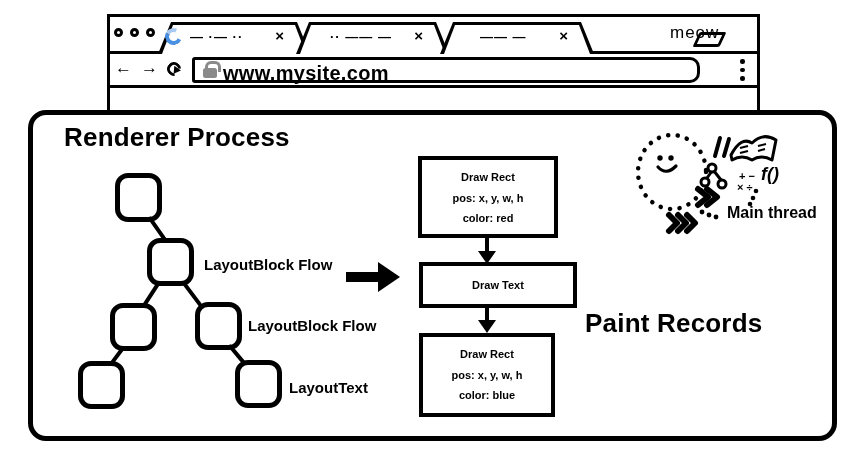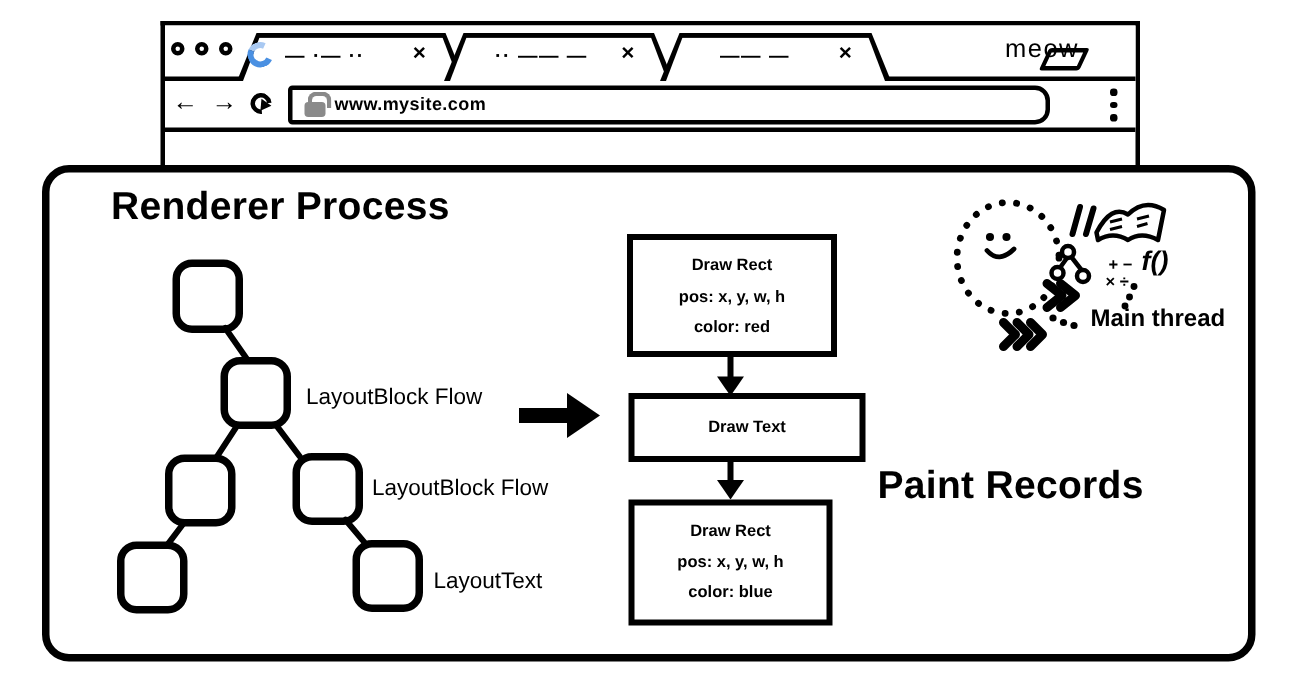--- a/index.html
+++ b/index.html
@@ -35,32 +35,32 @@
   .nav-arrow { position:absolute; top:5px; font-size:17px; font-weight:900; line-height:18px; }
   .refresh-icon { position:absolute; left:57px; top:8px; width:14px; height:14px;
     border:3px solid #000; border-radius:50%; border-right-color:transparent; transform:rotate(40deg); }
   .refresh-icon::after { content:""; position:absolute; right:-5px; top:-4px;
     border:4px solid transparent; border-bottom:7px solid #000; transform:rotate(55deg); }
   .urlbox { position:absolute; left:82px; top:3px; width:508px; height:26px;
     border:3px solid #000; border-radius:3px 10px 10px 3px; background:#fff; }
   .lock-icon { position:absolute; left:8px; top:8px; width:14px; height:10px; background:#8a8a8a; border-radius:2.5px; }
   .lock-icon::before { content:""; position:absolute; left:2px; top:-7px; width:10px; height:8px;
     border:3px solid #8a8a8a; border-bottom:none; border-radius:6px 6px 0 0; }
-  .url-text { position:absolute; left:28px; top:2px; font-size:12px; font-weight:700; letter-spacing:.3px; }
+  .url-text { position:absolute; left:28px; top:2px; font-size:20px; font-weight:700; letter-spacing:.3px; }
   .menu-dots { position:absolute; left:630px; top:5px; display:flex; flex-direction:column; gap:4px; }
   .menu-dots b { width:4.5px; height:4.5px; background:#000; border-radius:50%; }
 
   
   .renderer-box { position:absolute; left:28px; top:110px; width:809px; height:331px;
     border:5px solid #000; border-radius:18px; background:#fff; }
   .big-title { position:absolute; font-size:26px; font-weight:800; letter-spacing:.2px; white-space:nowrap; }
 
   .tree-node { position:absolute; width:47px; height:48px; border:5px solid #000; border-radius:13px; background:#fff; }
   .edge { position:absolute; height:4px; background:#000; border-radius:2px; transform-origin:0 50%; }
-  .tree-label { position:absolute; font-size:15px; font-weight:400; white-space:nowrap; }
+  .tree-label { position:absolute; font-size:15px; font-weight:700; white-space:nowrap; }
 
   .big-arrow-shaft { position:absolute; left:346px; top:272px; width:33px; height:10px; background:#000; }
   .big-arrow-head { position:absolute; left:378px; top:262px; width:0; height:0;
     border-top:15px solid transparent; border-bottom:15px solid transparent; border-left:22px solid #000; }
 
   .paint-box { position:absolute; border:4px solid #000; background:#fff; text-align:center;
     font-size:11px; font-weight:700; line-height:20.5px; }
   .paint-box.multi { padding-top:7px; }
   .paint-box.single { display:flex; align-items:center; justify-content:center; }
   .flow-shaft { position:absolute; width:4px; background:#000; }
@@ -121,21 +121,21 @@
       <div class="menu-dots">
           <b></b>
           <b></b>
           <b></b>
         </div>
     </div>
   </div>
 
   <div class="renderer-box"></div>
 
-  <div class="big-title" style="left:74px; top:122px">Renderer Process</div>
+  <div class="big-title" style="left:64px; top:122px">Renderer Process</div>
 
   <div class="tree-node" style="left:115px; top:173px; height:49px"></div>
   <div class="tree-node" style="left:147px; top:238px"></div>
   <div class="tree-node" style="left:110px; top:303px"></div>
   <div class="tree-node" style="left:195px; top:302px"></div>
   <div class="tree-node" style="left:78px;  top:361px"></div>
   <div class="tree-node" style="left:235px; top:360px"></div>
 
   <div class="edge" style="left:149px; top:215px; width:30px; transform:rotate(55deg)"></div>
   <div class="edge" style="left:143px; top:305px; width:29px; transform:rotate(-57deg)"></div>

